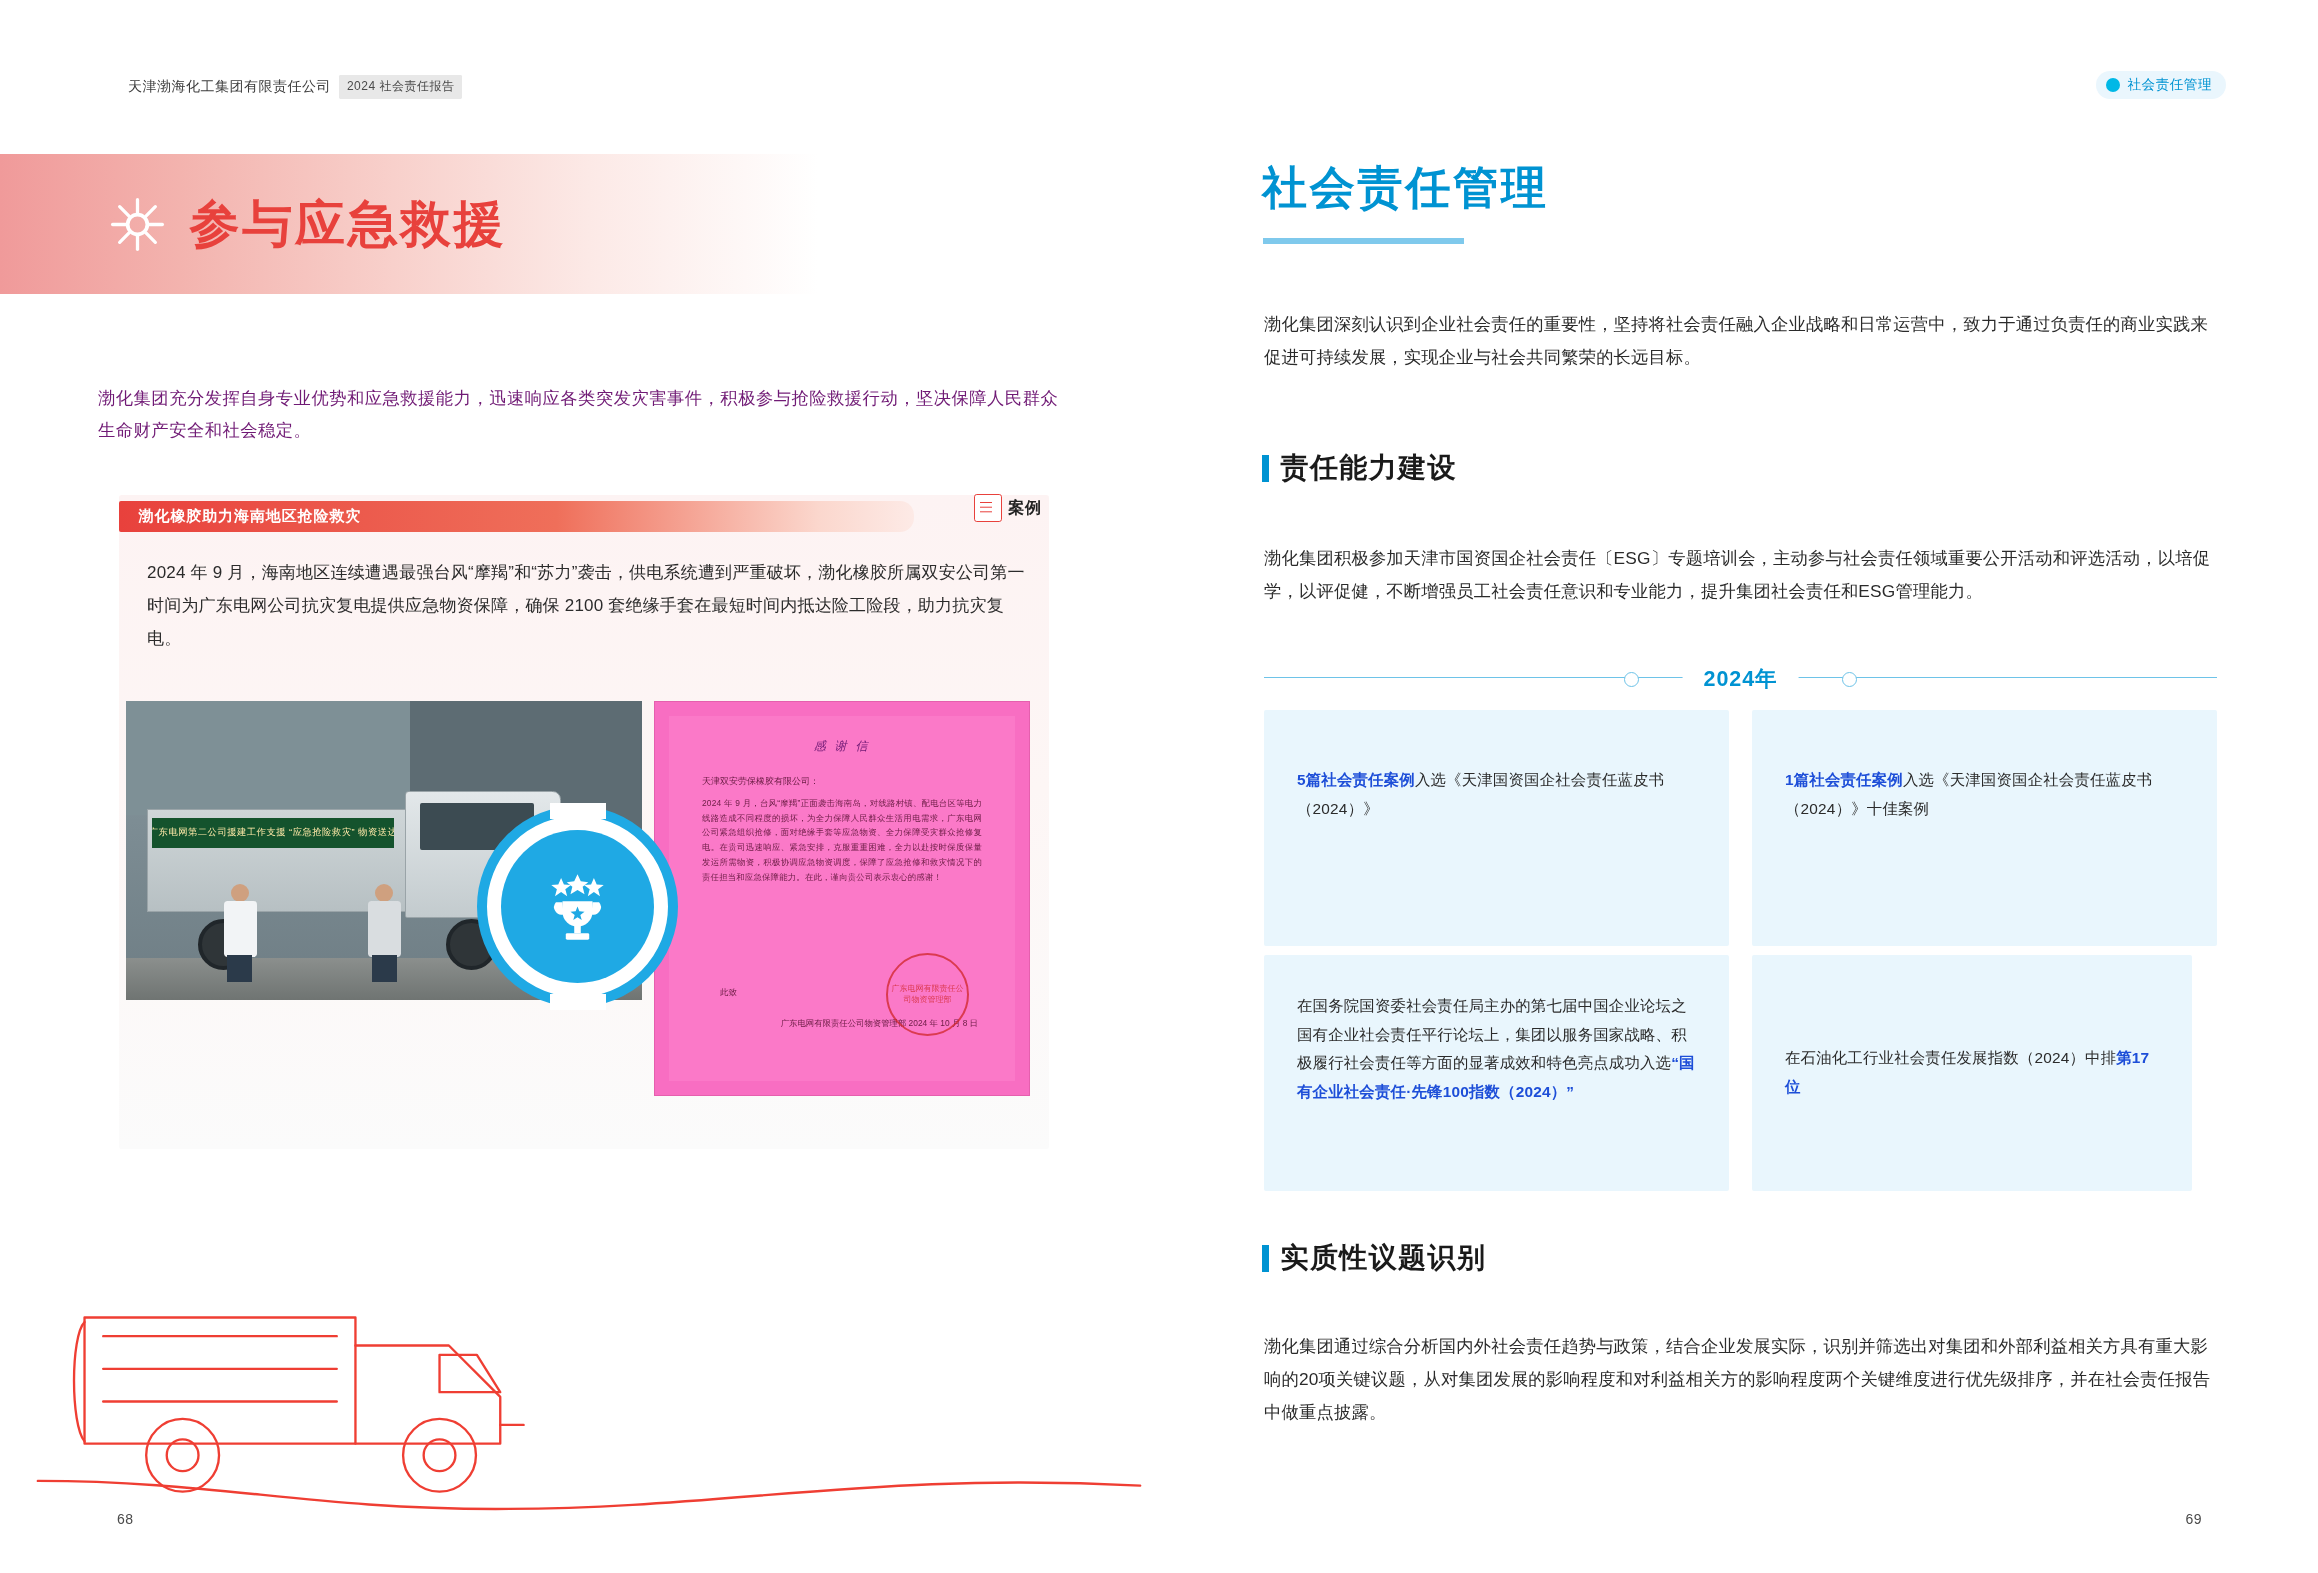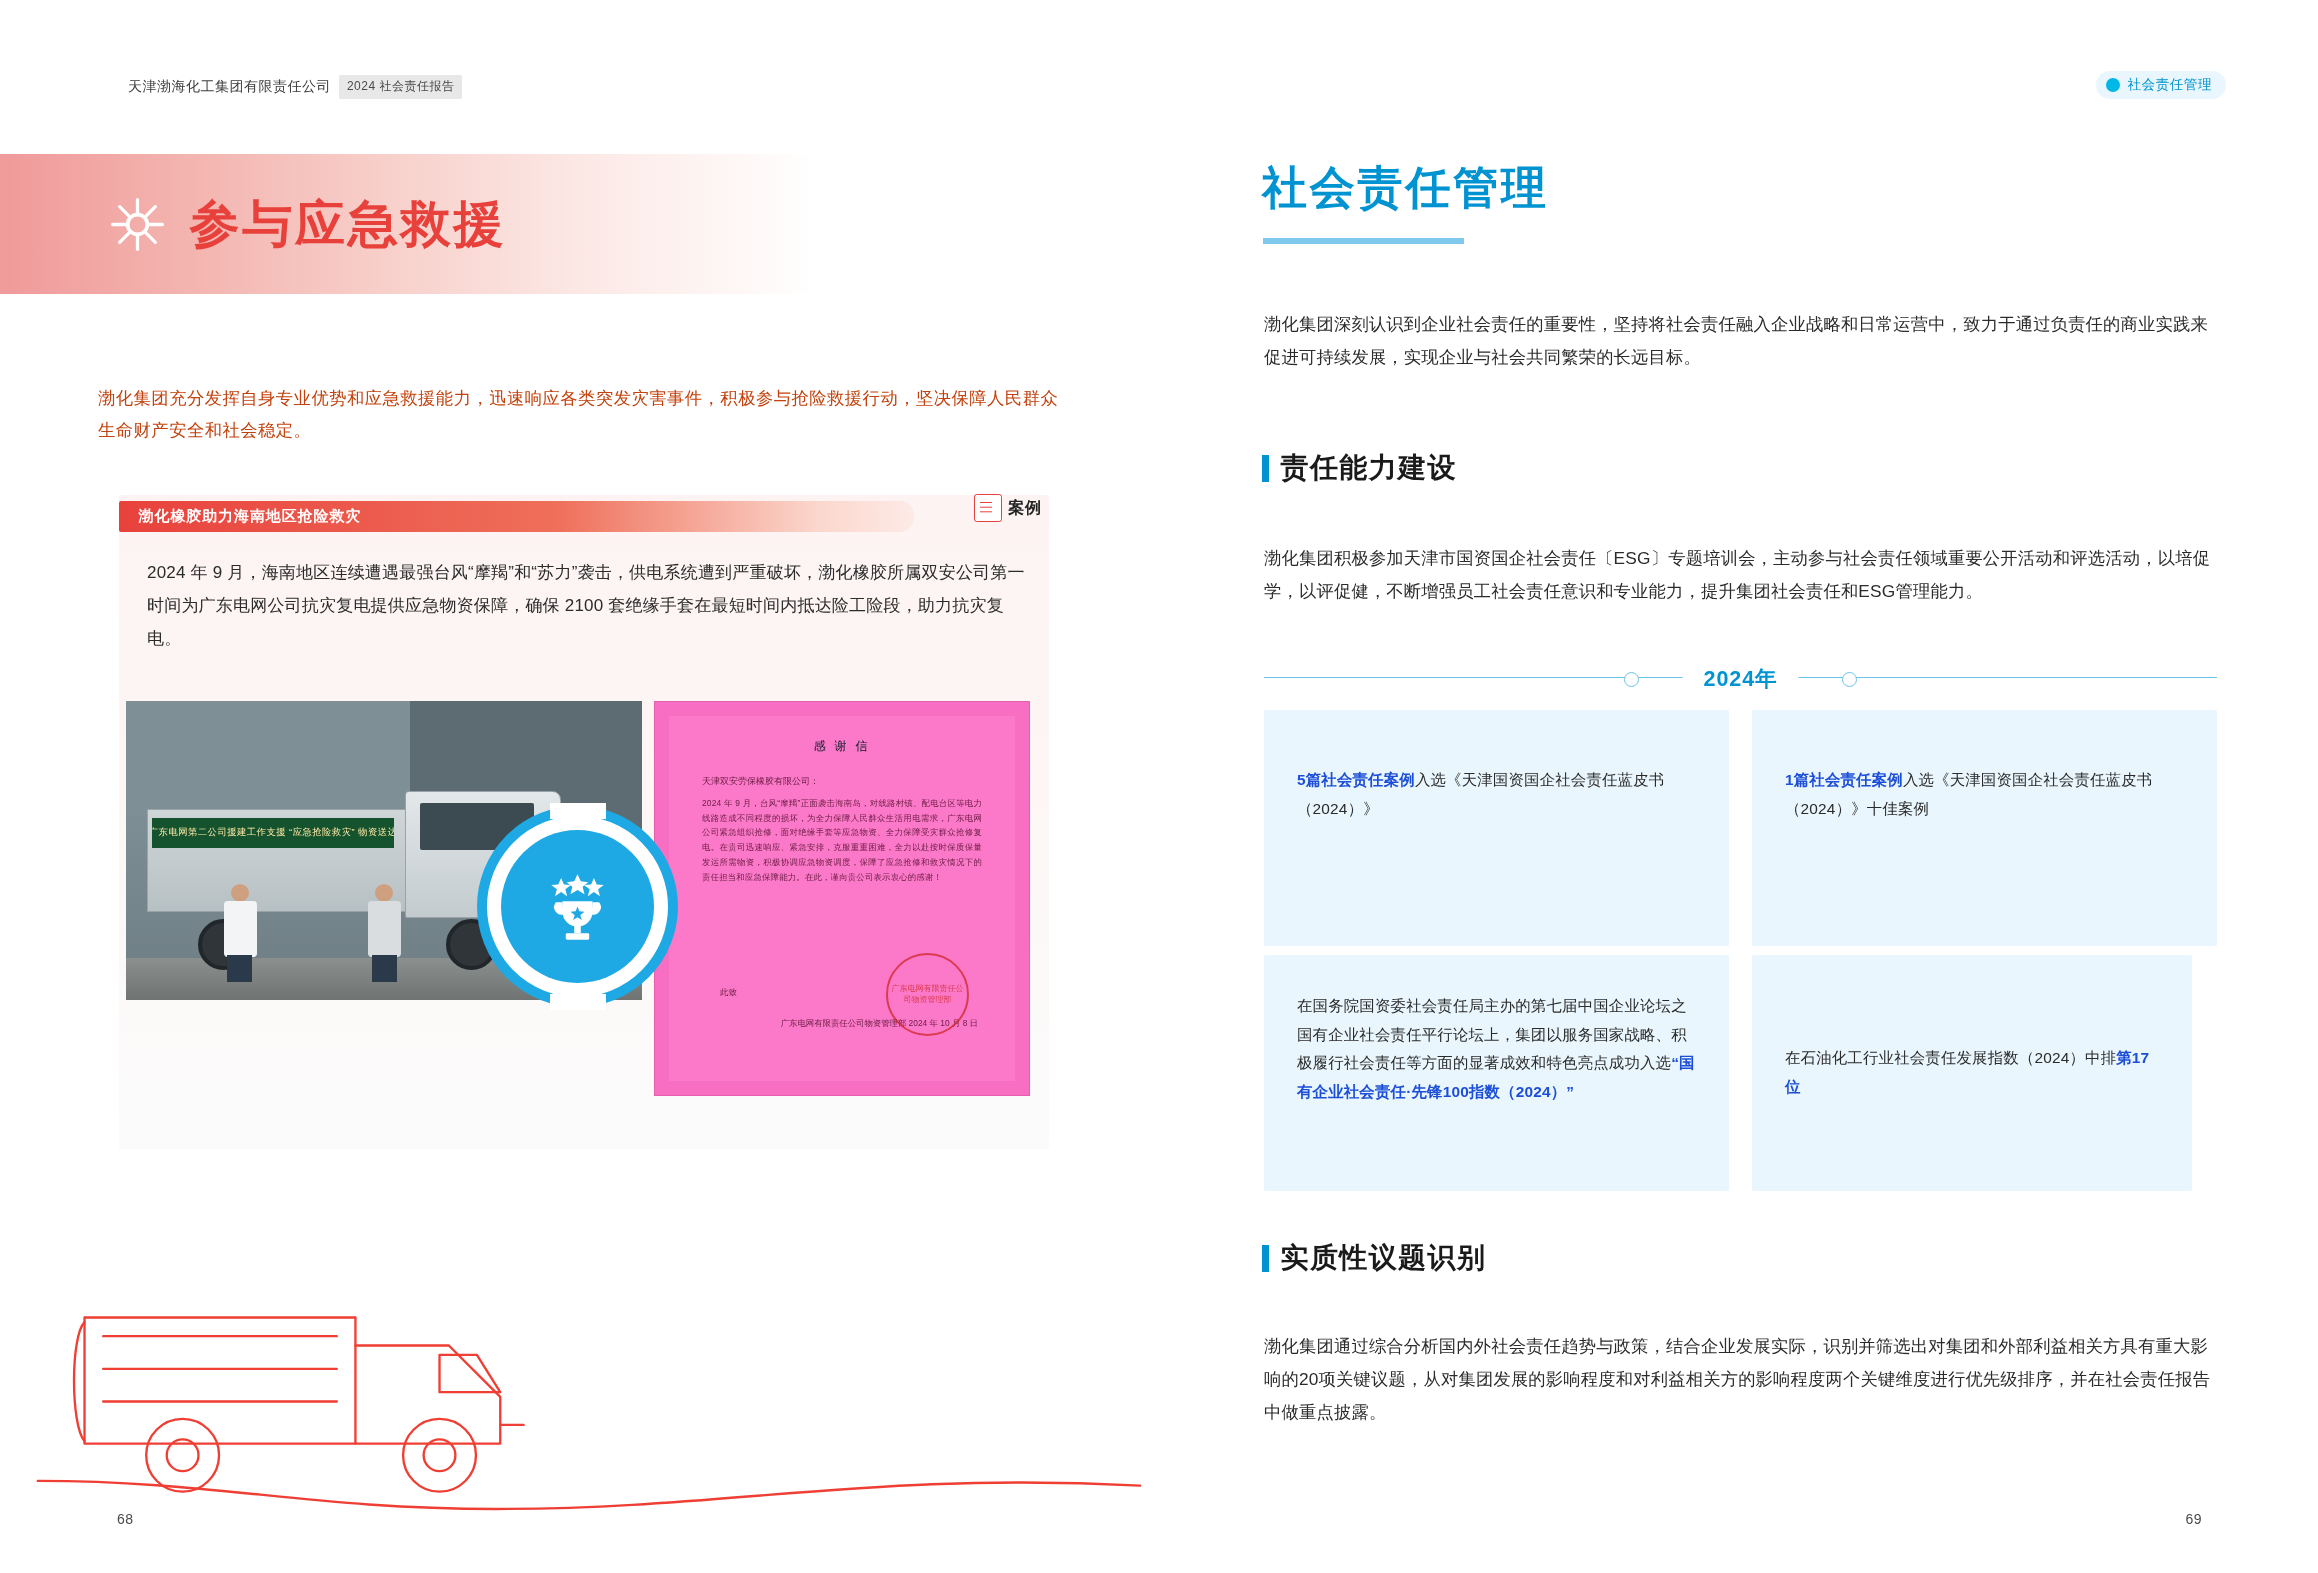--- a/index.html
+++ b/index.html
@@ -103,21 +103,21 @@
   }
 
   
   .intro-left {
     position: absolute;
     top: 383px;
     left: 98px;
     width: 972px;
     font-size: 17.3px;
     line-height: 1.85;
-    color: #c2410c;
+    color: #701a75;
     letter-spacing: 0.5px;
   }
 
   
   .case-box {
     position: absolute;
     top: 495px;
     left: 119px;
     width: 930px;
     height: 654px;
@@ -250,22 +250,23 @@
   .letter-inner {
     position: absolute;
     inset: 14px;
     background: #fb79c8;
   }
   .letter-title {
     position: absolute;
     top: 21.5px; left: 0; right: 0;
     text-align: center;
     font-size: 12px;
-    color: #0f172a;
+    color: #701a75;
     letter-spacing: 2.8px;
+    font-style: italic;
   }
   .letter-to {
     position: absolute;
     top: 59px; left: 33px;
     font-size: 9px;
     color: #6b1c44;
   }
   .letter-para {
     position: absolute;
     top: 80px; left: 33px; right: 33px;

